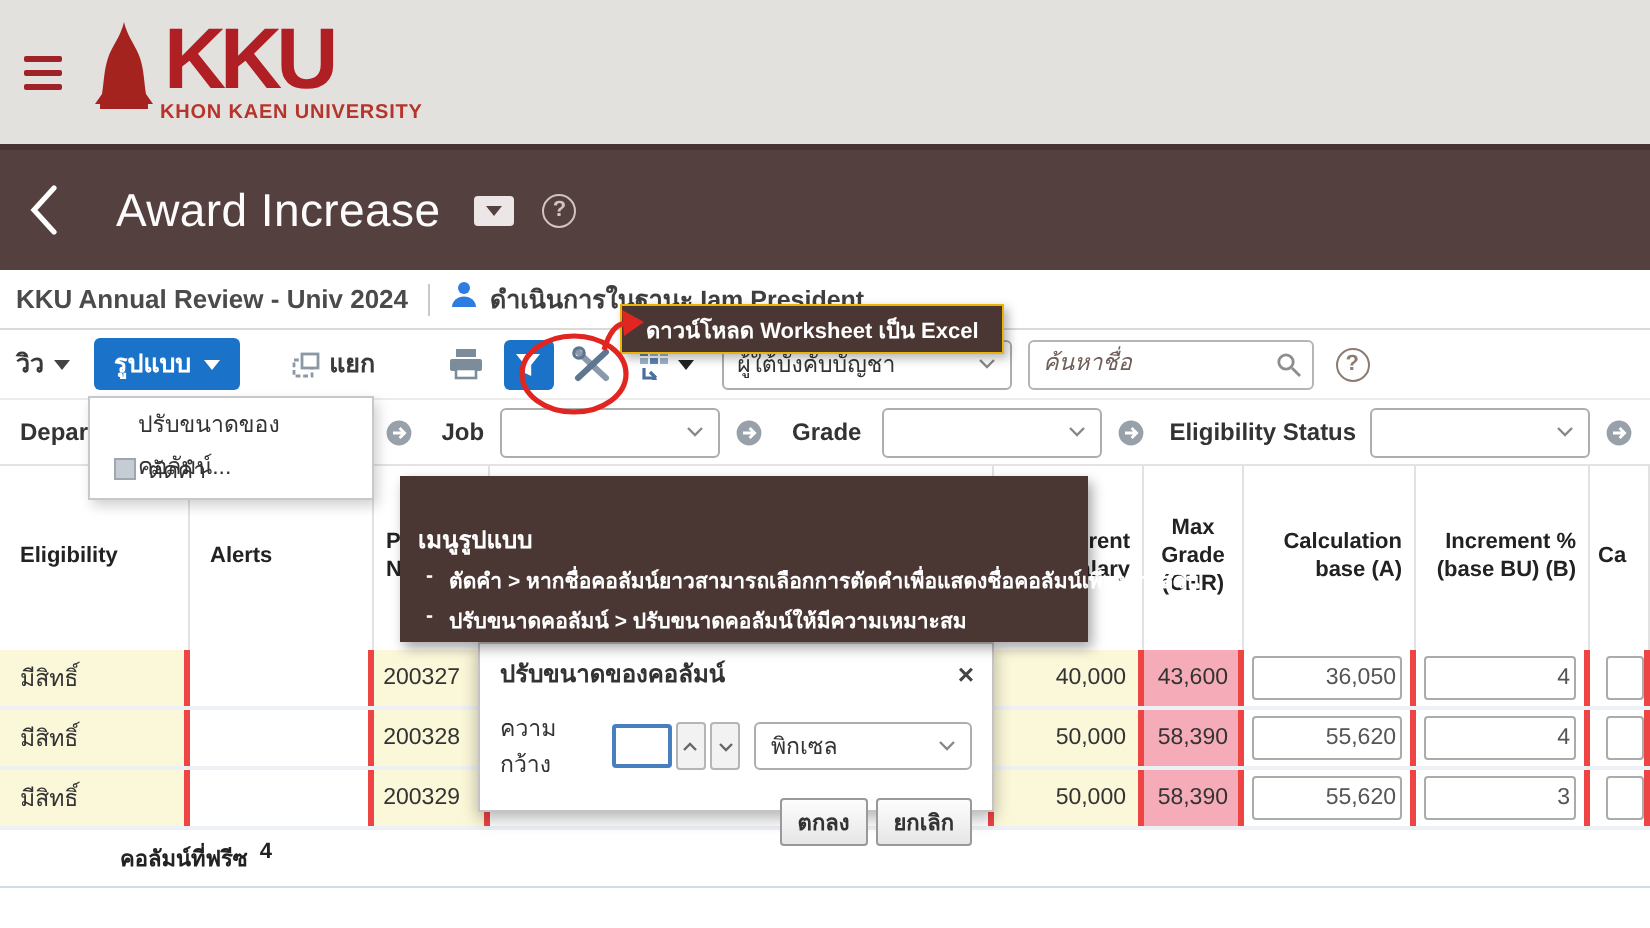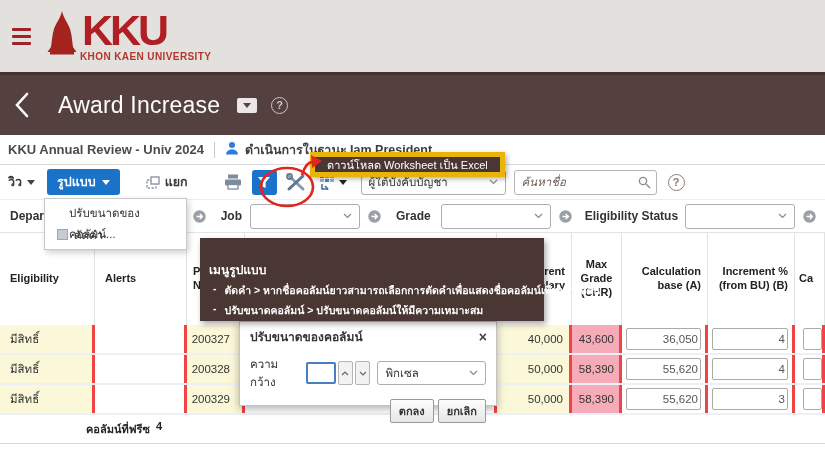--- a/index.html
+++ b/index.html
@@ -66,29 +66,29 @@
   .h-grade{justify-content:center !important;text-align:center !important;padding:0 2px;}
   .c-calc{width:86px;justify-content:flex-end;text-align:right;}
   .c-inc{width:87px;justify-content:flex-end;text-align:right;}
   .h-calc,.h-inc{padding-right:6px;}
   .c-last{flex:1;padding-left:4px;overflow:hidden;}
   .bg-y{background:#fbf7d9;}
   .bg-p{background:#f5acb8;}
   .ibox{flex:1;height:22px;margin:0 4px;border:1px solid #ababab;border-radius:2px;background:#fff;display:flex;align-items:center;justify-content:flex-end;padding-right:2px;color:#555;cursor:text;}
   .ibox-partial{width:60px;height:22px;margin-left:4px;border:1px solid #ababab;border-radius:2px;background:#fff;cursor:text;}
   .tbl-foot{height:29px;display:flex;align-items:center;border-bottom:1px solid #cfdde9;background:#fff;}
-  .frozen{margin-left:86px;font-size:11px;font-weight:600;color:#222;display:flex;gap:6px;}
+  .frozen{margin-left:60px;font-size:11px;font-weight:600;color:#222;display:flex;gap:6px;}
 
   
   .format-menu{position:absolute;left:44px;top:198px;width:143px;background:#fff;border:1px solid #c8c8c8;box-shadow:2px 3px 6px rgba(0,0,0,.18);z-index:30;padding:4px 0;}
   .fm-item1{height:21px;line-height:21px;padding-left:24px;font-size:11.5px;color:#333;cursor:pointer;}
   .fm-item2{height:21px;display:flex;align-items:center;gap:6px;padding-left:12px;font-size:11.5px;color:#333;cursor:pointer;}
   .chk{width:11px;height:11px;background:#c5ccd3;border:1px solid #9fa6ad;display:inline-block;}
 
-  .excel-tip{position:absolute;left:310px;top:152px;height:25px;background:#4a3733;border:5px solid #eab308;color:#fff;font-size:11px;font-weight:normal;display:flex;align-items:center;padding:0 12px;z-index:40;box-shadow:2px 2px 5px rgba(0,0,0,.3);white-space:nowrap;}
+  .excel-tip{position:absolute;left:310px;top:152px;height:25px;background:#4a3733;border:1px solid #eab308;color:#fff;font-size:11px;font-weight:bold;display:flex;align-items:center;padding:0 12px;z-index:40;box-shadow:2px 2px 5px rgba(0,0,0,.3);white-space:nowrap;}
 
   .note-box{position:absolute;left:200px;top:238px;width:344px;height:83px;background:#4a3733;color:#fff;z-index:40;box-shadow:2px 3px 6px rgba(0,0,0,.35);padding:22px 9px;}
   .nb-title{font-size:12px;font-weight:bold;}
   .nb-line{font-size:10.5px;font-weight:600;margin-top:3px;display:flex;}
   .nb-line::before{content:"-";margin:0 8px 0 4px;}
   .nb-line span{white-space:nowrap;}
 
   .blue-bar{position:absolute;left:237px;top:308px;width:130px;height:13px;background:#b7ccdf;z-index:20;}
 
   .red-annot{position:absolute;left:258px;top:142px;width:74px;height:68px;z-index:50;pointer-events:none;}
@@ -276,21 +276,21 @@
 
   <div class="tbl">
     <div class="tbl-h">
       <div class="c-elig">Eligibility</div>
       <div class="c-alerts">Alerts</div>
       <div class="c-pnum h-pnum">Person Number</div>
       <div class="c-hidden"></div>
       <div class="c-sal">Current Salary</div>
       <div class="c-grade h-grade">Max Grade (CHR)</div>
       <div class="c-calc h-calc">Calculation base (A)</div>
-      <div class="c-inc h-inc">Increment % (from BU) (B)</div>
+      <div class="c-inc h-inc">Increment % (base BU) (B)</div>
       <div class="c-last">Ca</div>
     </div>
 
     <div class="tbl-r">
       <div class="c-elig bg-y">มีสิทธิ์</div>
       <div class="c-alerts"></div>
       <div class="c-pnum r-pnum bg-y">200327</div>
       <div class="c-hidden"></div>
       <div class="c-sal bg-y">40,000</div>
       <div class="c-grade bg-p">43,600</div>

